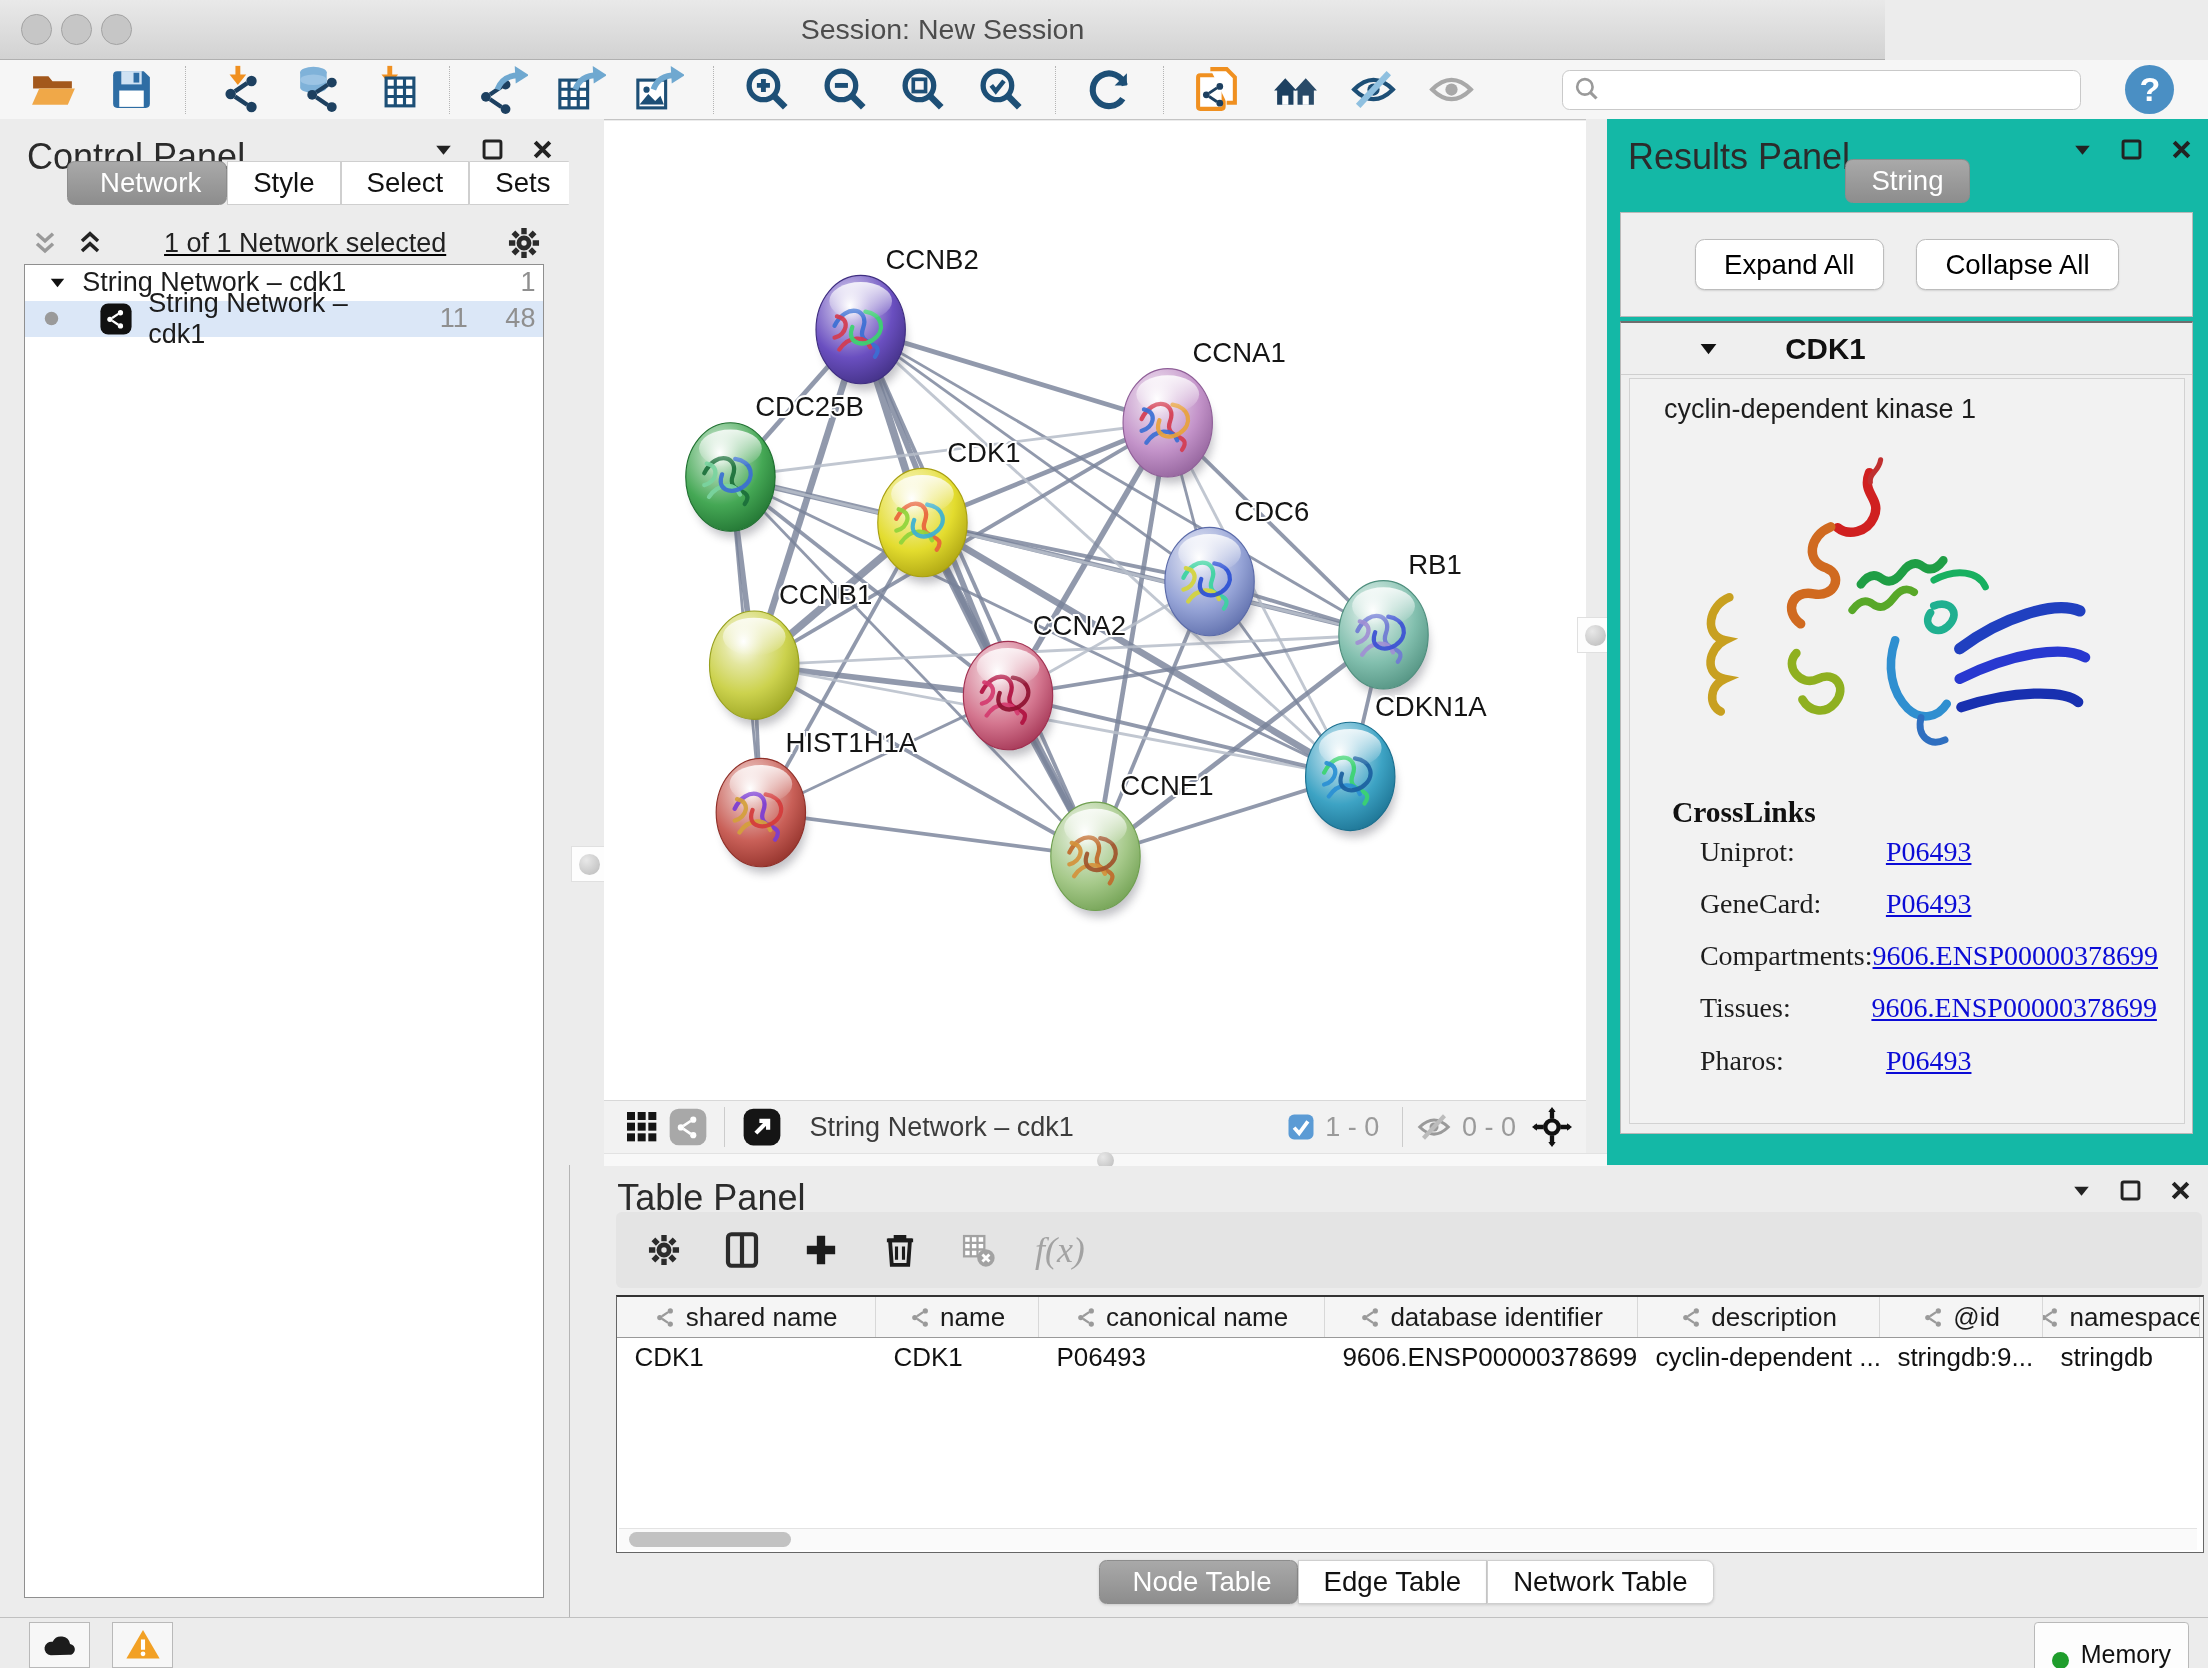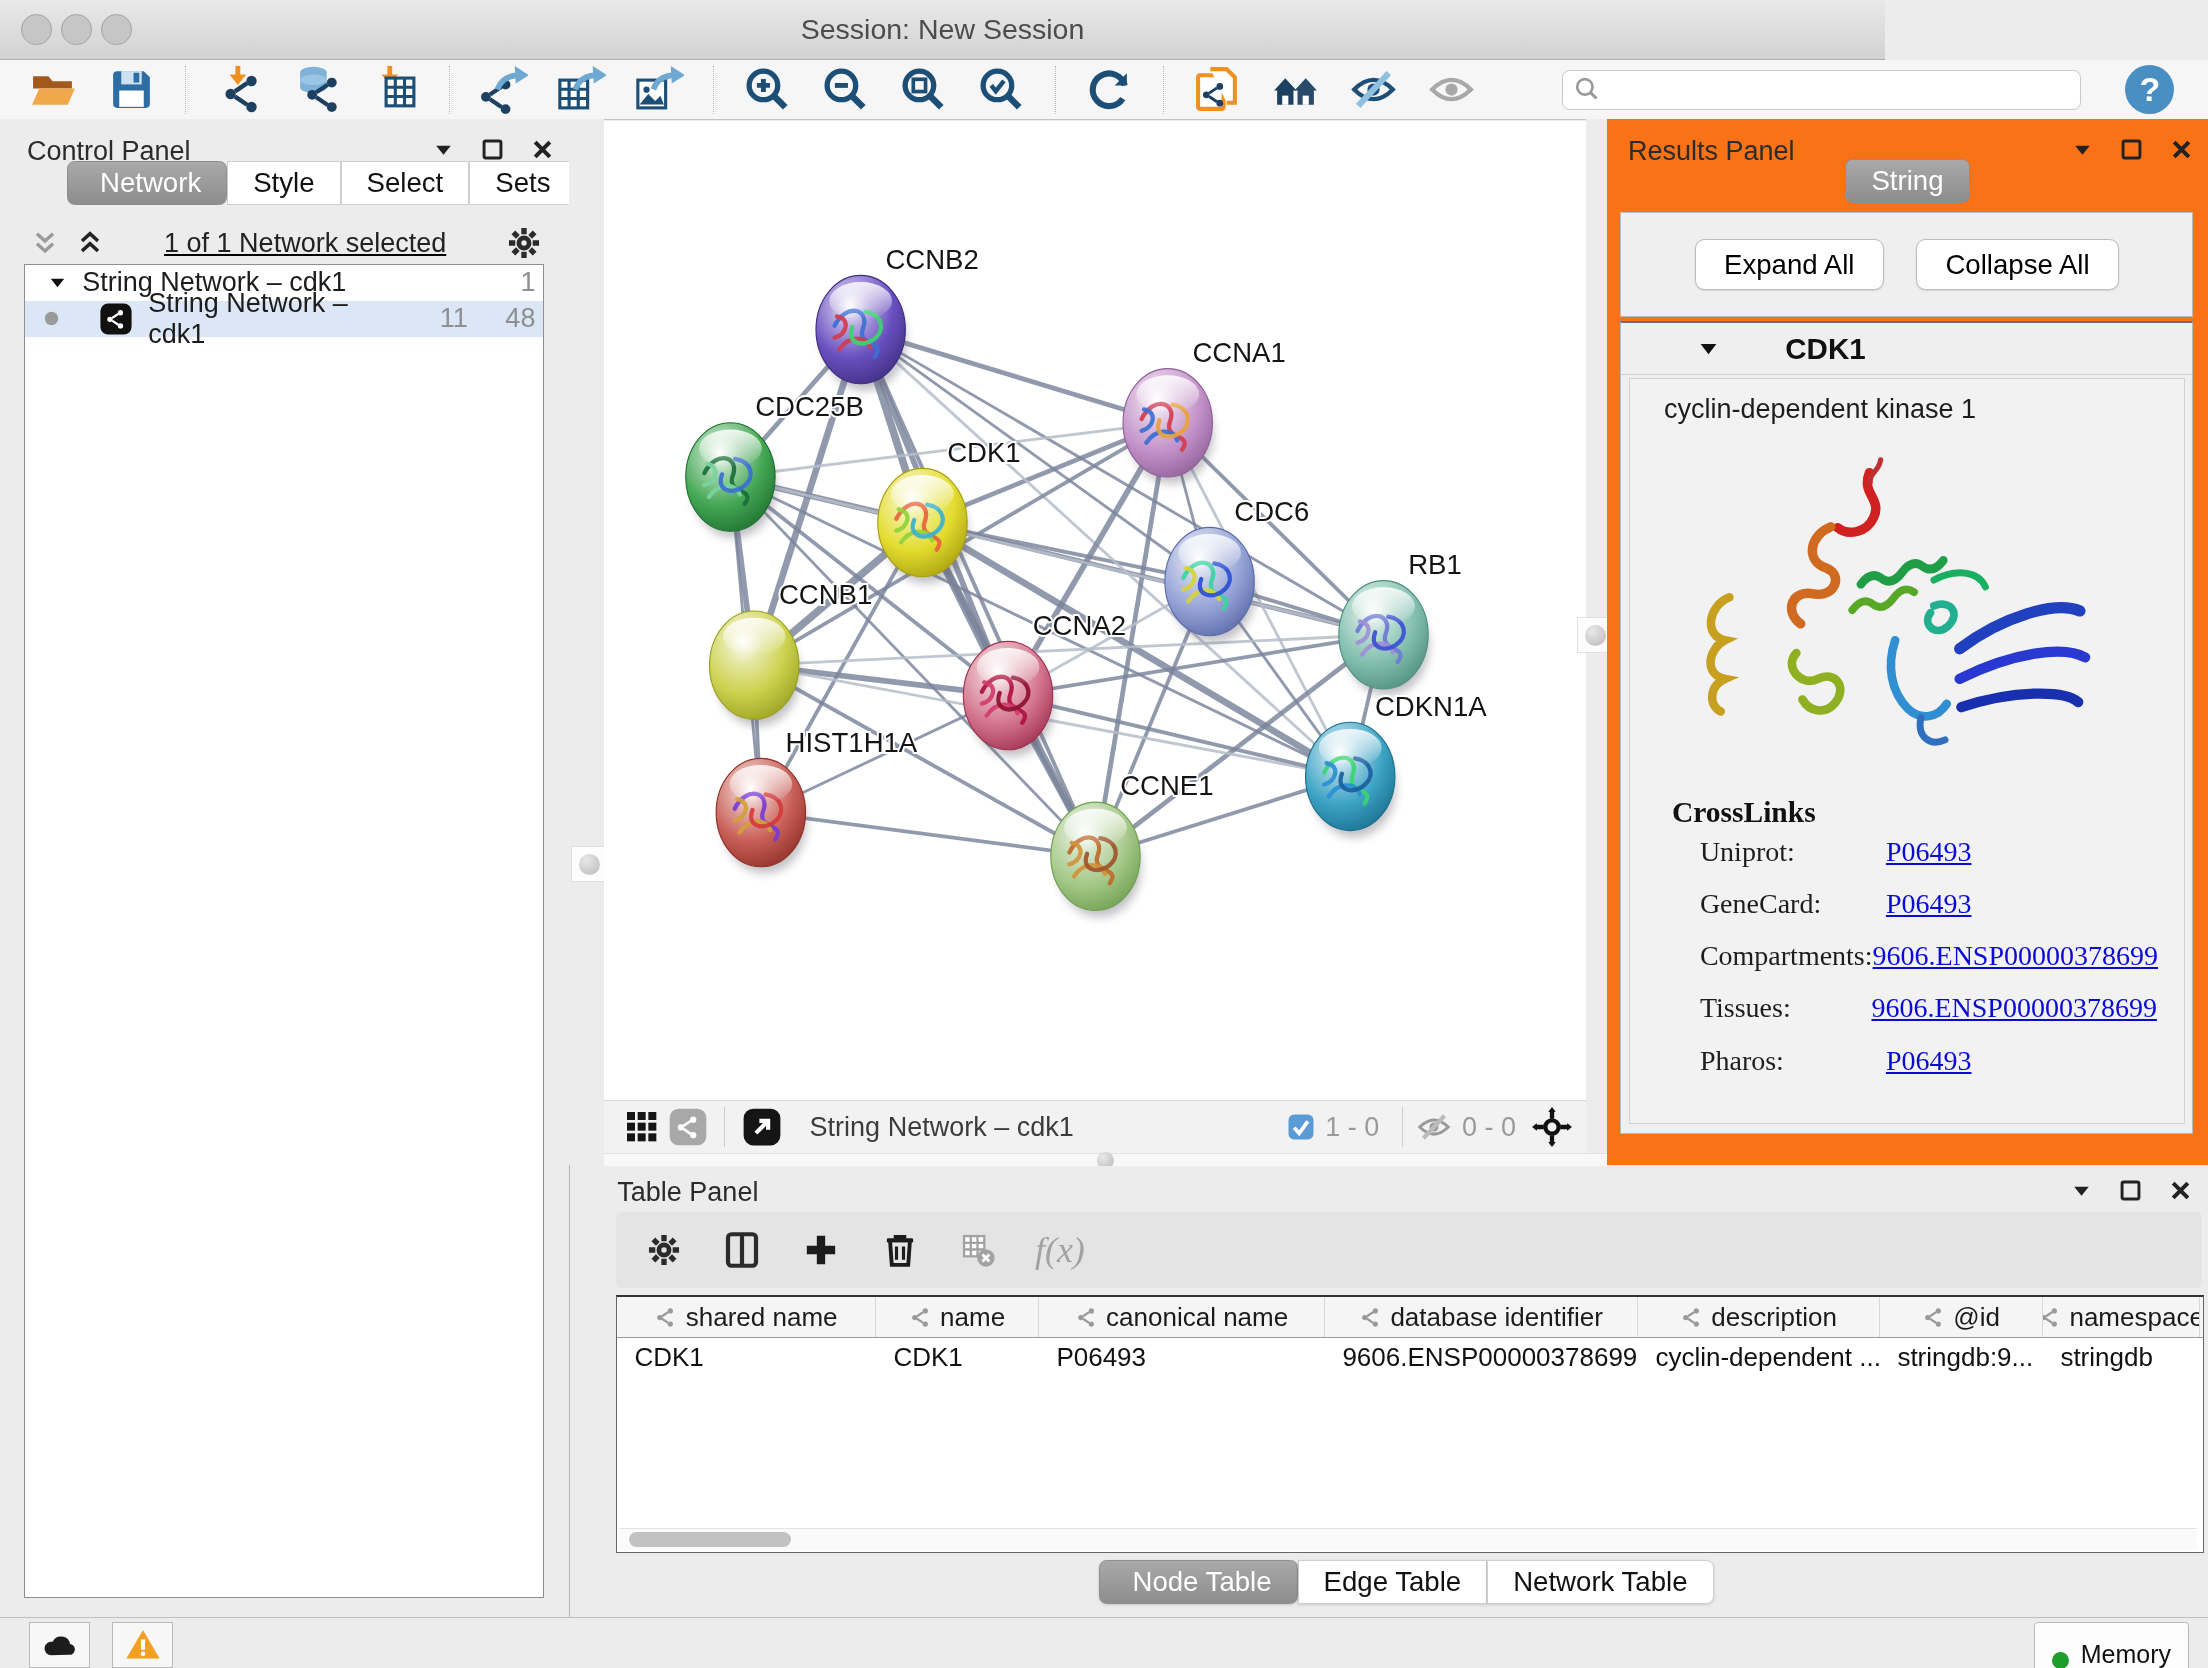--- a/index.html
+++ b/index.html
@@ -16,21 +16,21 @@
   #toolbar{left:0;top:60px;width:2208px;height:59px;background:#f6f6f6;border-bottom:1px solid #c4c4c4;display:flex;align-items:center;}
   .tb-group{display:flex;align-items:center;gap:25px;padding:0 27px;}
   .tb-sep{width:0;height:48px;border-left:1.9px dotted #b5b5b5;}
   .tb-btn{width:53px;height:53px;display:flex;align-items:center;justify-content:center;cursor:pointer;}
   #search-wrap{margin-left:57px;position:relative;}
   #search-input{width:457px;height:38px;border:1.9px solid #c9c9c9;border-radius:7.6px;background:#fff;font-size:25px;padding:0 11.4px 0 49px;outline:none;}
   #search-icon{position:absolute;left:11.4px;top:5.7px;}
   #help-btn{margin-left:44px;width:49px;height:49px;border-radius:50%;background:#4a8fc4;color:#fff;font-size:34px;font-weight:bold;display:flex;align-items:center;justify-content:center;cursor:pointer;}
 
   
-  .panel-title{font-size:27px;color:#2b2b2b;}
+  .panel-title{font-size:36px;color:#2b2b2b;}
   .panel-ctl{display:flex;align-items:center;gap:23px;}
 
   
   #control-panel{left:0;top:119px;width:569px;height:1498px;background:#ececec;border-right:1px solid #b5b5b5;}
   #cp-title{left:27px;top:17px;}
   #cp-controls{right:13.3px;top:17px;}
   .tabs-row{display:flex;}
   #cp-tabs{left:67px;top:42px;}
   .tab{height:42px;padding:0 25px;display:flex;align-items:center;font-size:27.6px;background:#fff;border:1px solid #cfcfcf;cursor:pointer;color:#111;}
   .tab.first{border-radius:7.6px 0 0 7.6px;padding-left:32px;}
@@ -49,21 +49,21 @@
   #net-gap-r{left:1586px;top:119px;width:21px;height:1046px;background:#ececec;}
   .split-handle{width:34px;height:34px;background:#fdfdfd;border:1px solid #e0e0e0;display:flex;align-items:center;justify-content:center;cursor:pointer;}
   .split-dot{width:21px;height:21px;border-radius:50%;background:radial-gradient(circle at 35% 30%,#e8e8e8,#b9b9b9);}
   #net-toolbar{left:604px;top:1100px;width:982px;height:52px;background:#f2f2f2;border-top:1px solid #d8d8d8;display:flex;align-items:center;}
   .nt-sep{width:0;height:40px;border-left:1px solid #ccc;margin:0 13.3px;}
   #nt-title{font-size:27px;color:#3c3c3c;margin-left:25px;flex:1;}
   .nt-count{font-size:27px;color:#9a9a9a;margin:0 9.5px;}
   #h-split{left:604px;top:1153px;width:1003px;height:13.3px;background:#f8f8f8;border-top:1px solid #e2e2e2;border-bottom:1px solid #dcdcdc;display:flex;align-items:center;justify-content:center;cursor:row-resize;}
 
   
-  #results-panel{left:1607px;top:119px;width:601px;height:1046px;background:#f97316;}
+  #results-panel{left:1607px;top:119px;width:601px;height:1046px;background:#14b8a6;}
   #rp-title{left:21px;top:17px;}
   #rp-controls{right:13.3px;top:17px;}
   #rp-tab{left:0;right:0;top:40px;display:flex;justify-content:center;}
   #rp-tab .tab{border-radius:7.6px;}
   #rp-card1{left:13.3px;top:93px;width:571px;height:103px;background:#efefef;border:1.9px solid #b9b9b9;display:flex;align-items:center;justify-content:center;gap:32px;}
   .rp-btn{height:49px;padding:0 28.5px;background:#fff;border:1px solid #bcbcbc;border-radius:9.5px;font-size:27.6px;display:flex;align-items:center;cursor:pointer;box-shadow:0 1px 1.9px rgba(0,0,0,.12);}
   #rp-card2{left:13.3px;top:202px;width:571px;height:810px;background:#efefef;border:1px solid #b9b9b9;border-top:2.9px solid #6e6e6e;}
   #rp-entry-head{height:51px;display:flex;align-items:center;border-bottom:1px solid #cfcfcf;}
   #rp-entry-head .gene{font-size:29.5px;font-weight:bold;margin-left:63px;color:#111;}
   #rp-entry-body{position:absolute;left:7.6px;top:55px;width:554px;height:744px;background:#f2f2f2;border:1px solid #d2d2d2;overflow:hidden;}

